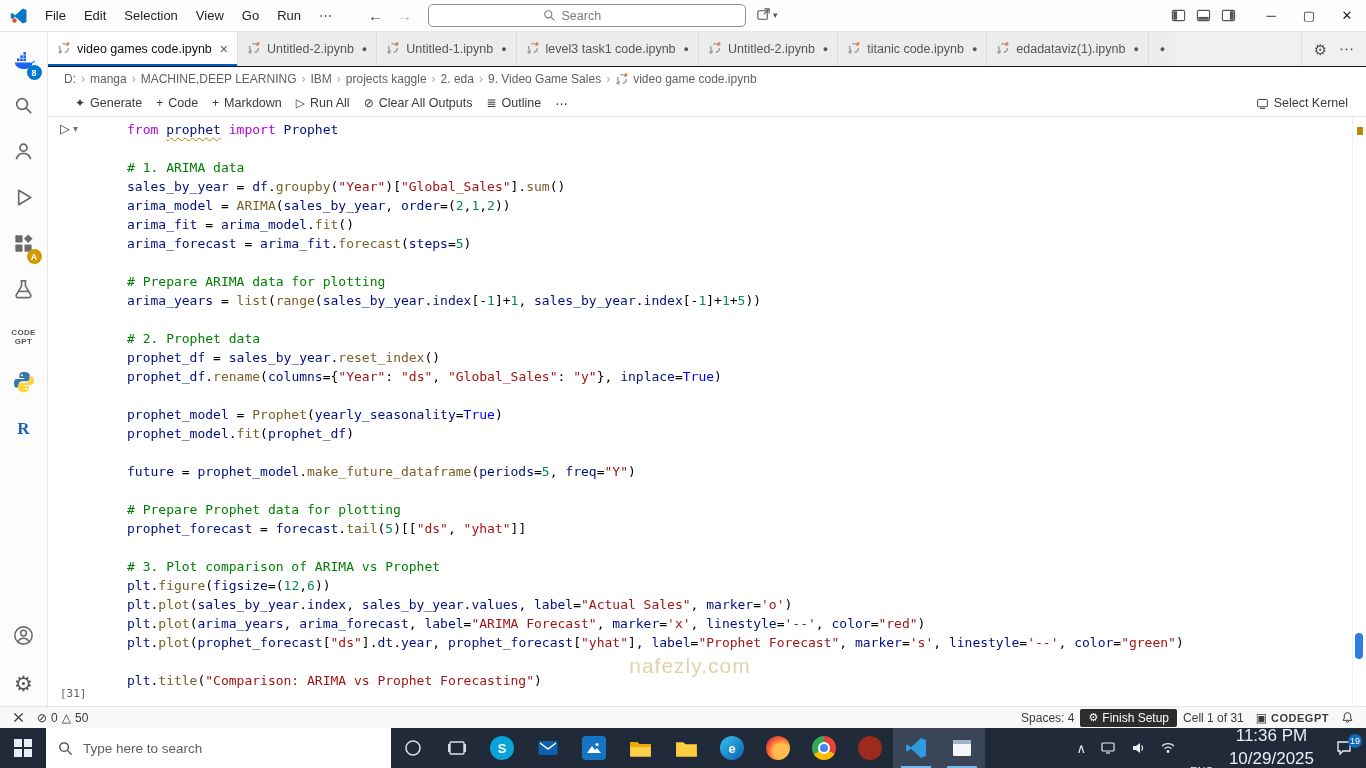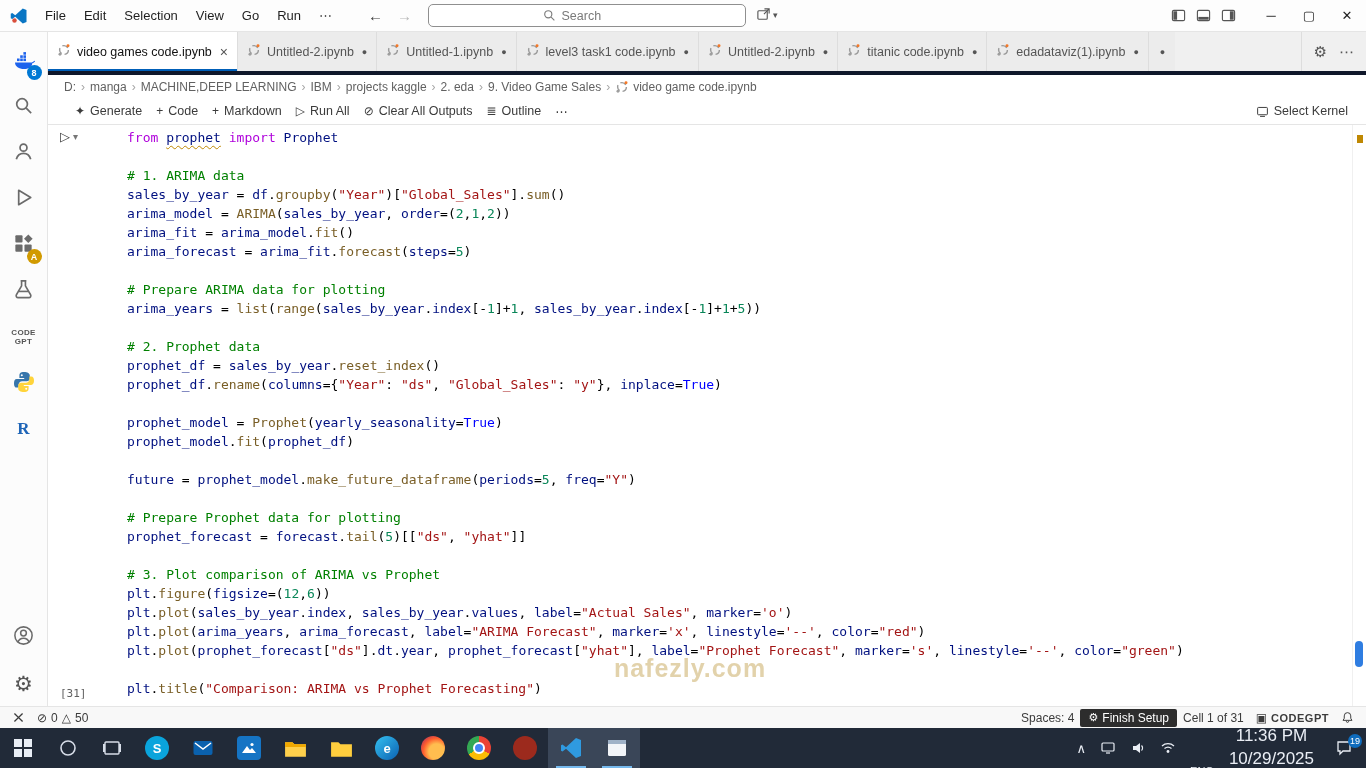--- a/index.html
+++ b/index.html
@@ -34,21 +34,21 @@
   .ab-badge.amber{background:#d19a00;}
   .ab-spacer{flex:1;}
   .cg-logo{font-size:8px;font-weight:bold;color:#555;text-align:center;line-height:1.15;letter-spacing:.3px;}
   .r-logo{font-size:17px;font-weight:bold;color:#1f65b7;font-family:"Liberation Serif",serif;}
   .gear-glyph{font-size:21px;color:#555;line-height:1;}
 
   
   .editor-col{flex:1;display:flex;flex-direction:column;min-width:0;}
 
   
-  .tabbar{height:43px;background:#f0f0f0;display:flex;align-items:stretch;border-bottom:4px solid #0f172a;flex:none;}
+  .tabbar{height:35px;background:#f0f0f0;display:flex;align-items:stretch;border-bottom:1px solid #0f172a;flex:none;}
   .tabs-scroll{display:flex;min-width:0;overflow:hidden;flex:1;}
   .tab{display:flex;align-items:center;gap:6px;padding:0 9px;background:#ececec;border-right:1px solid #ddd;font-size:12.5px;color:#555;white-space:nowrap;position:relative;cursor:pointer;}
   .tab.active{background:#fff;color:#111;}
   .tab.active::after{content:"";position:absolute;left:0;right:0;bottom:0;height:2px;background:#005fb8;}
   .tab .close{font-size:14px;color:#555;margin-left:2px;}
   .tab .dot{font-size:9px;color:#555;margin-left:2px;}
   .tab.partial{min-width:26px;border-right:none;}
   .tabbar-actions{display:flex;align-items:center;gap:12px;padding:0 12px;color:#555;flex:none;background:#f0f0f0;border-left:1px solid #ddd;}
 
   
@@ -110,21 +110,21 @@
 
   
   .icsq{width:24px;height:24px;border-radius:4px;display:flex;align-items:center;justify-content:center;color:#fff;font-weight:bold;font-size:13px;}
   .iccirc{width:24px;height:24px;border-radius:50%;display:flex;align-items:center;justify-content:center;color:#fff;font-weight:bold;font-size:13px;}
   .chrome-ic{width:24px;height:24px;border-radius:50%;background:conic-gradient(#ea4335 0 33%,#fbbc05 33% 66%,#34a853 66% 100%);position:relative;}
   .chrome-ic i{position:absolute;inset:6px;background:#4285f4;border:2px solid #fff;border-radius:50%;}
 
   
   #watermark{position:absolute;left:580px;top:652px;width:220px;text-align:center;z-index:60;pointer-events:none;color:rgba(224,206,164,0.92);}
   #watermark .wm-ar{font-size:52px;font-weight:bold;line-height:1.05;text-shadow:0 0 2px rgba(255,255,255,.4);}
-  #watermark .wm-domain{font-size:25px;font-weight:bold;margin-top:2px;letter-spacing:1px;}
+  #watermark .wm-domain{font-size:21px;font-weight:normal;margin-top:2px;letter-spacing:1px;}
 </style>
 </head>
 <body>
 
 <div id="window">
 
   <div class="titlebar">
     <span class="app-logo">
       <svg viewBox="0 0 24 24" width="18" height="18">
           <path d="M17 2 7 11 3 8 1 9v6l2 1 4-3 10 9 5-2V4z" fill="#0a76c4"></path>
@@ -491,20 +491,27 @@
 
 <div id="taskbar">
   <div class="tb-start">
     <span class="win-logo">
         <span></span>
         <span></span>
         <span></span>
         <span></span>
       </span>
   </div>
+  <div class="tb-search">
+    <svg width="15" height="15" viewBox="0 0 16 16">
+        <circle cx="6.5" cy="6.5" r="4.6" fill="none" stroke="#444" stroke-width="1.4"></circle>
+        <line x1="10" y1="10" x2="14.5" y2="14.5" stroke="#444" stroke-width="1.4"></line>
+      </svg>
+    <input type="text" placeholder="Type here to search" style="">
+  </div>
   <div class="tb-icon-btn">
     <svg width="20" height="20" viewBox="0 0 20 20">
         <circle cx="10" cy="10" r="7" fill="none" stroke="#d7dde8" stroke-width="1.6"></circle>
       </svg>
   </div>
   <div class="tb-icon-btn">
     <svg width="20" height="20" viewBox="0 0 20 20">
         <rect x="3" y="4" width="14" height="12" rx="1" fill="none" stroke="#d7dde8" stroke-width="1.4"></rect>
         <rect x="1" y="6" width="2" height="8" fill="#d7dde8"></rect>
         <rect x="17" y="6" width="2" height="8" fill="#d7dde8"></rect>

